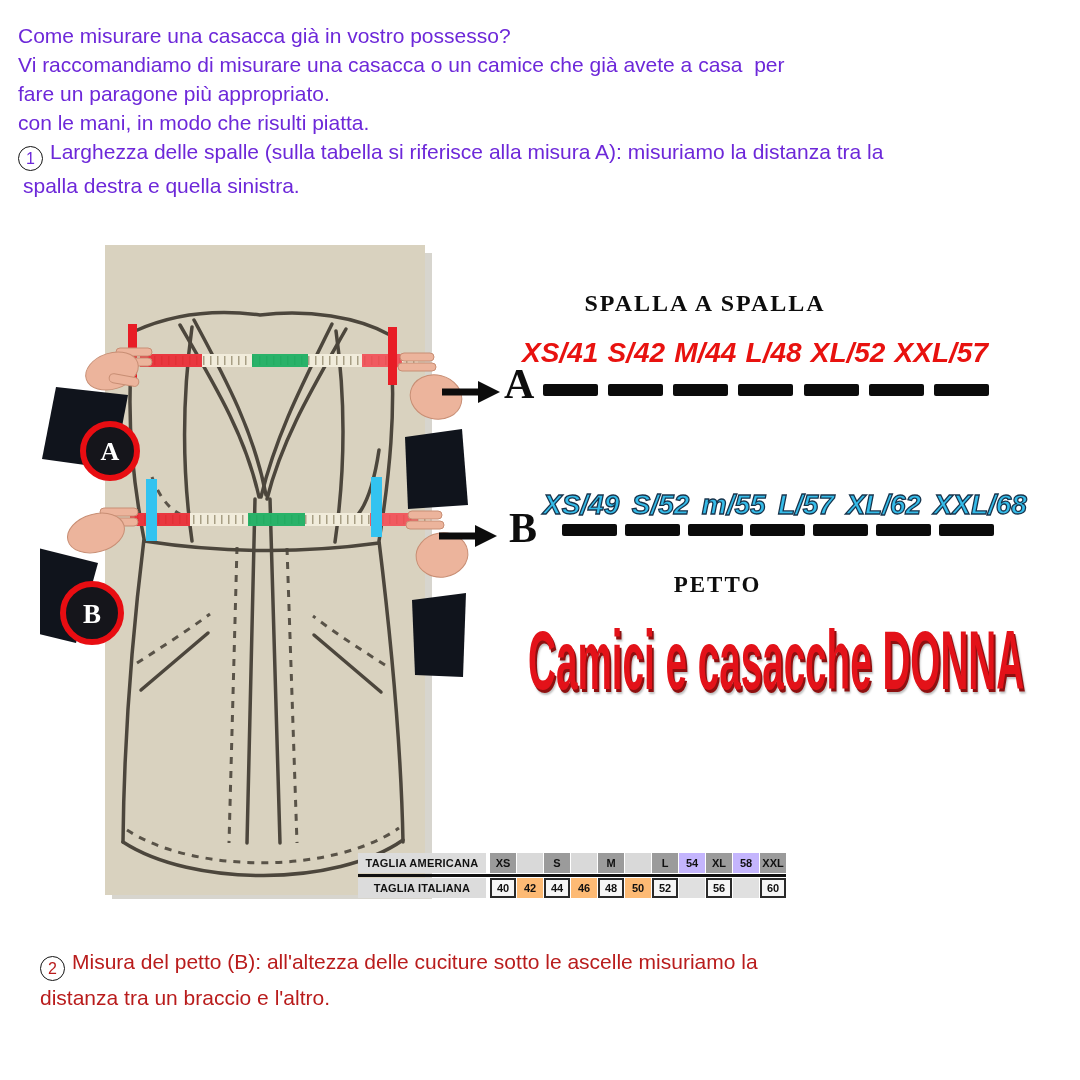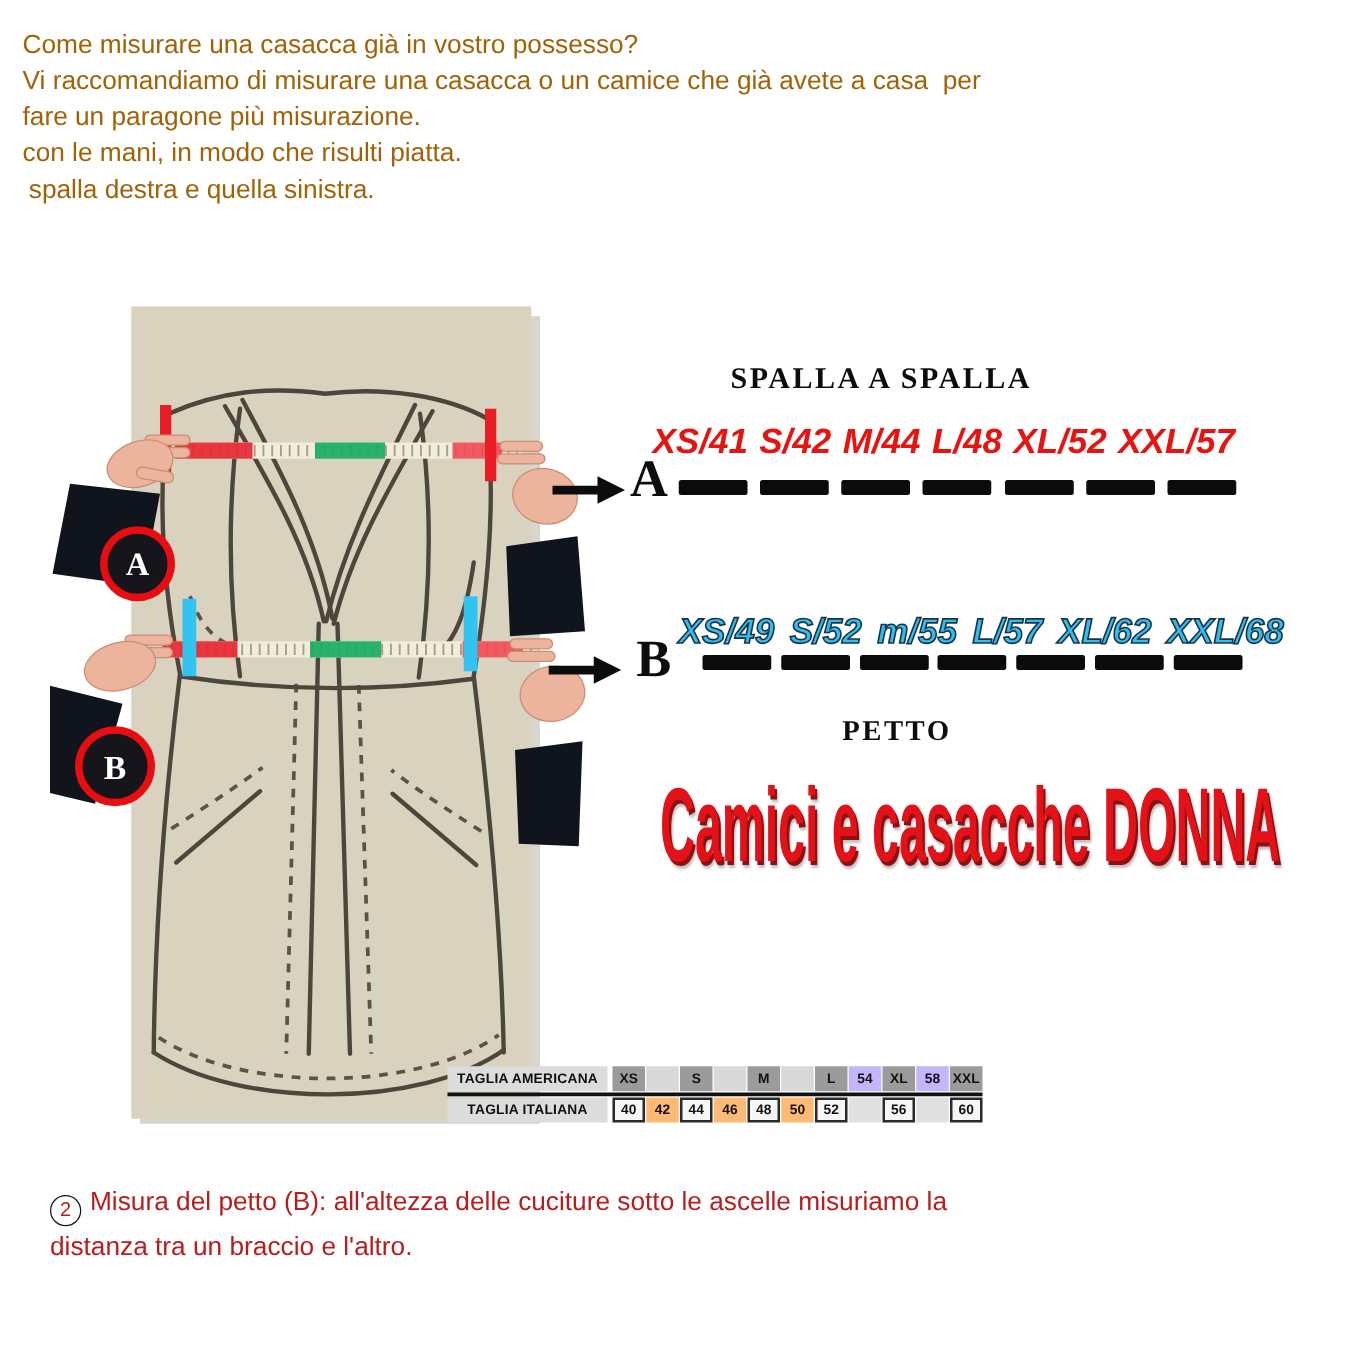--- a/index.html
+++ b/index.html
@@ -1,21 +1,21 @@
 <!DOCTYPE html>
 <html><head>
 <meta charset="utf-8">
 <style>
   html,body{margin:0;padding:0;}
   body{width:1080px;height:1080px;position:relative;background:#ffffff;overflow:hidden;
        font-family:"Liberation Sans",sans-serif;color:#111;}
   .abs{position:absolute;}
 
   
-  .intro{left:18px;top:21px;width:1050px;font-size:21px;line-height:29px;color:#a16207;}
+  .intro{left:18px;top:21px;width:1050px;font-size:21px;line-height:29px;color:#6d28d9;}
   .intro p{margin:0;white-space:pre;}
   .circle-num{display:inline-flex;width:23px;height:23px;border:1.6px solid #141414;border-radius:50%;
       align-items:center;justify-content:center;font-size:16px;vertical-align:-5px;margin-right:7px;}
   .indent{padding-left:5px;}
 
   
   .deco{font-family:"Liberation Serif",serif;font-weight:700;color:#0d0d0d;}
   .spalla-title{left:560px;top:290px;width:290px;text-align:center;font-size:24px;letter-spacing:2px;}
   .petto-title{left:630px;top:572px;width:175px;text-align:center;font-size:23px;letter-spacing:2px;}
   .sizes-row{display:flex;justify-content:space-between;font-weight:700;font-size:28px;font-style:italic;}
@@ -52,22 +52,23 @@
   
   .step2{left:40px;top:945px;width:1000px;font-size:21px;line-height:33px;color:#b91c1c;}
   .step2 p{margin:0;white-space:pre;}
 </style>
 </head>
 <body>
 
 <div class="abs intro">
   <p>Come misurare una casacca già in vostro possesso?</p>
   <p>Vi raccomandiamo di misurare una casacca o un camice che già avete a casa  per</p>
-  <p>fare un paragone più misurazione.</p>
+  <p>fare un paragone più appropriato.</p>
   <p>con le mani, in modo che risulti piatta.</p>
+  <p><span class="circle-num">1</span><span>Larghezza delle spalle (sulla tabella si riferisce alla misura A): misuriamo la distanza tra la</span></p>
   <p class="indent">spalla destra e quella sinistra.</p>
 </div>
 
 <svg class="abs" style="left:40px;top:245px;" width="430" height="655" viewBox="0 0 430 655">
 
   <rect x="72" y="8" width="320" height="646" fill="#bdb9ae" opacity="0.6"></rect>
   <rect x="65" y="0" width="320" height="650" fill="#d9d2bf"></rect>
 
   <g stroke="#4c463c" stroke-width="3.5" fill="none" stroke-linecap="round">
     <path d="M95,86 C135,68 175,64 220,70 C268,64 318,72 350,90"></path>

